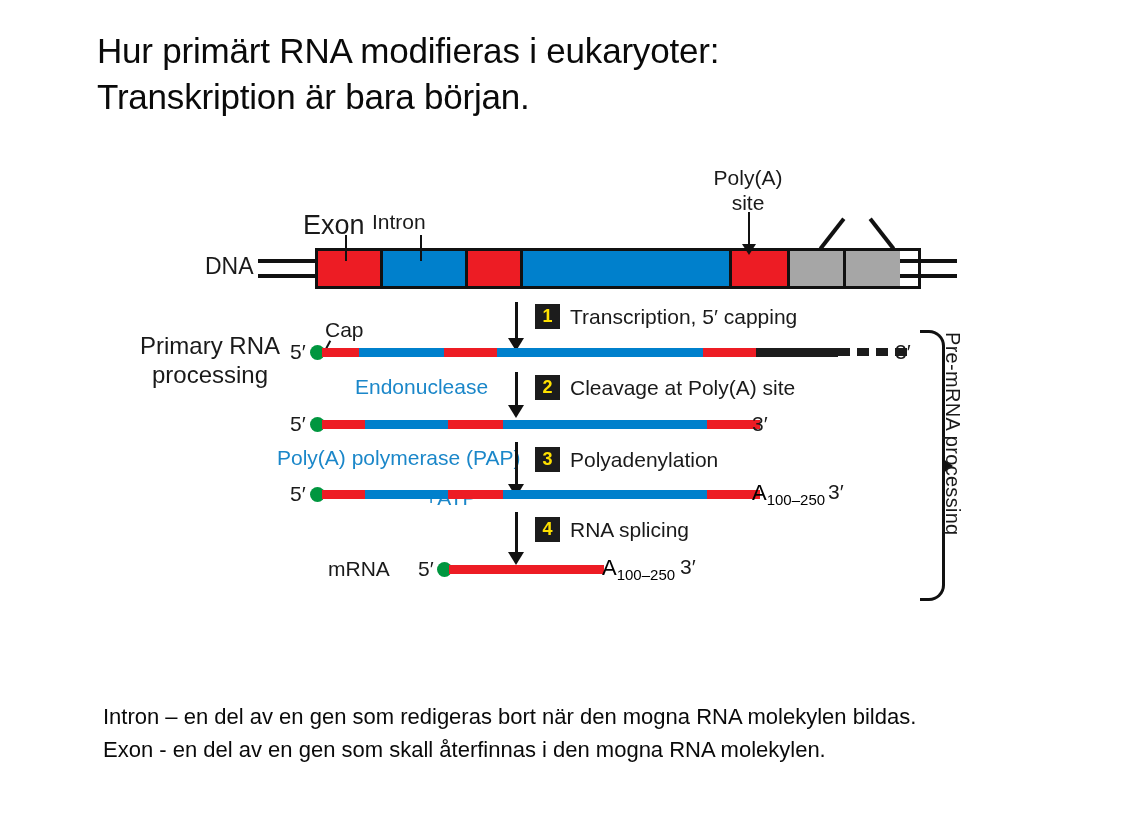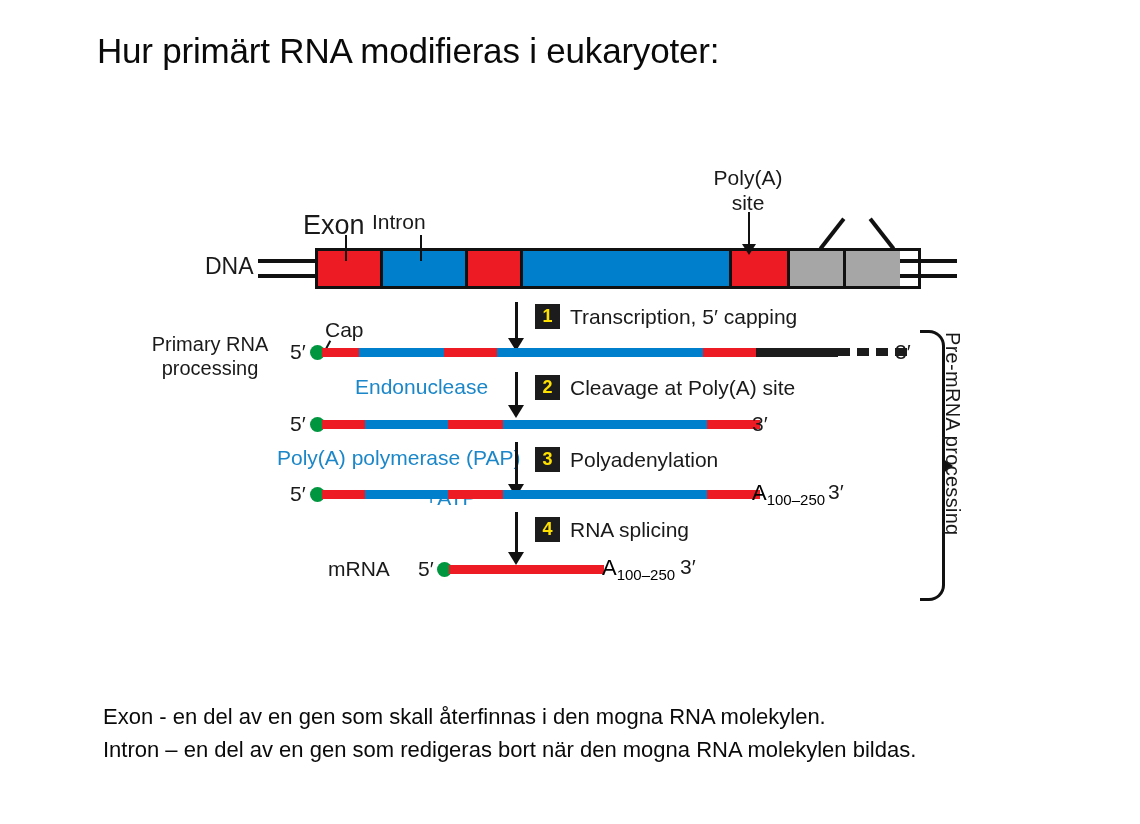--- a/index.html
+++ b/index.html
@@ -15,21 +15,21 @@
     position:absolute;left:85px;top:28px;width:900px;
     font-size:35px;line-height:1.32;font-weight:400;color:#0a0a0a;
     letter-spacing:-0.2px;
   }
   .title div{white-space:nowrap;margin-left:12px;}
 
   
   .figure{position:absolute;left:0;top:150px;width:1140px;height:470px;}
 
   
-  .tx{position:absolute;white-space:nowrap;font-size:20px;color:#1a1a1a;}
+  .tx{position:absolute;white-space:nowrap;font-size:24px;color:#1a1a1a;}
   .tx.c{text-align:center;}
   .blue{color:#1b87c9;}
 
   
   .dna-label{left:205px;top:103px;font-size:23px;}
   .dna-strand-l{position:absolute;left:258px;top:109px;width:60px;height:19px;}
   .dna-strand-l:before,.dna-strand-l:after{
     content:"";position:absolute;left:0;width:60px;height:4px;background:#111;
   }
   .dna-strand-l:before{top:0;}
@@ -113,20 +113,21 @@
            font-size:22px;line-height:1.52;color:#0a0a0a;}
   .caption div{white-space:nowrap;}
 </style>
 </head>
 <body>
 
 <div class="slide">
 
   <div class="title">
     <div>Hur primärt RNA modifieras i eukaryoter:</div>
+    <div>Transkription är bara början.</div>
   </div>
 
   <div class="figure">
 
     <div class="tx dna-label">DNA</div>
     <div class="dna-strand-l"></div>
     <div class="dna-strand-r"></div>
 
     <div class="dnabar" id="dnabar" style="width: 606px;">
         <div class="seg red" style="width: 62px;"></div>
@@ -230,17 +231,17 @@
     <div class="poly" style="left:602px;top:405px;">
       <span>A</span><sub>100–250</sub>
     </div>
     <div class="tx tick" style="left:680px;top:405px;">3′</div>
 
     <div class="bracket"></div>
     <div class="brlab">Pre-mRNA processing</div>
   </div>
 
   <div class="caption">
+    <div>Intron – en del av en gen som redigeras bort när den mogna RNA molekylen bildas.</div>
     <div>Exon -  en del av en gen som skall återfinnas i den mogna RNA molekylen.</div>
-    <div>Intron – en del av en gen som redigeras bort när den mogna RNA molekylen bildas.</div>
   </div>
 
 </div>
 
 </body></html>

